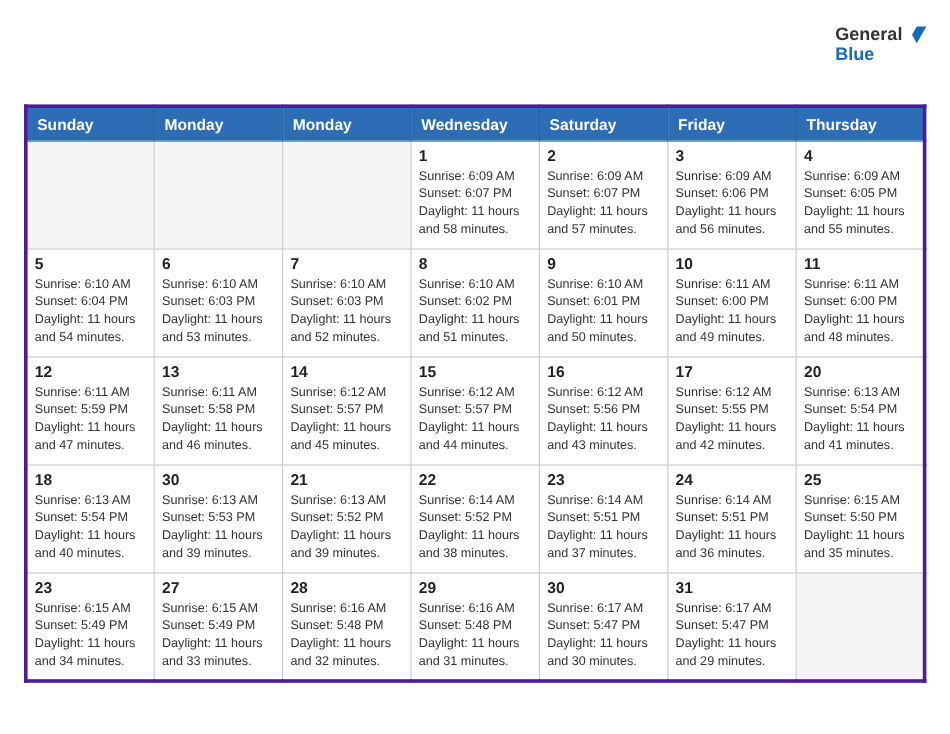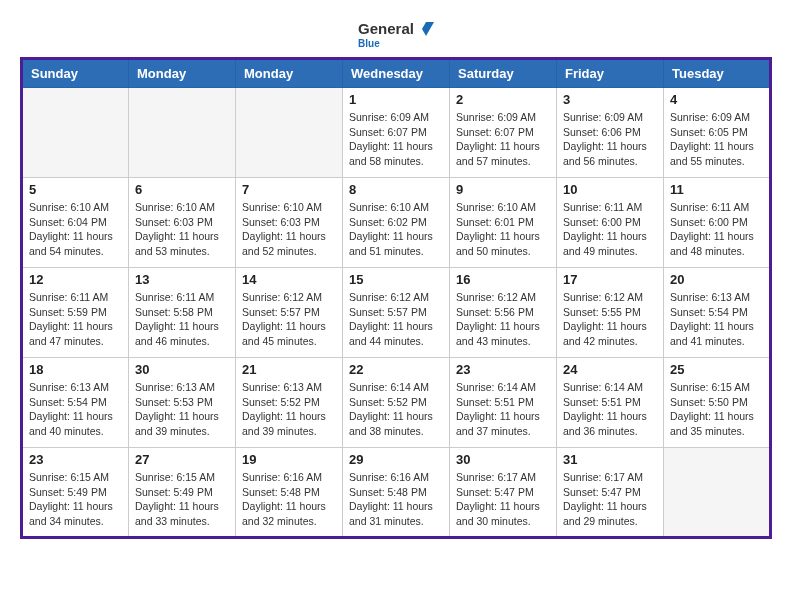--- a/index.html
+++ b/index.html
@@ -5,23 +5,23 @@
     * { box-sizing: border-box; margin: 0; padding: 0; }
     body {
       font-family: Arial, sans-serif;
       background: #fff;
       width: 792px;
       min-height: 612px;
       padding: 20px;
     }
     .header {
       display: flex;
-      justify-content: center;
+      justify-content: flex-end;
       align-items: flex-start;
-      margin-bottom: 8px;
+      margin-bottom: 32px;
     }
     .logo {
       display: flex;
       align-items: center;
       gap: 4px;
     }
     .title-section {
       text-align: right;
     }
     .month-title {
@@ -80,39 +80,39 @@
 
 <div class="header">
   <div class="logo">
     <div style="display:flex;flex-direction:column;line-height:1.1">
       <span style="display:flex;align-items:center;gap:2px">
         <span style="font-size:15px;font-weight:bold;color:#333">General</span>
         <svg width="18" height="18" viewBox="0 0 18 18">
           <polygon points="10,2 18,2 14,9 10,16 6,9" fill="#1a6bb5"></polygon>
         </svg>
       </span>
-      <span style="font-size:10px;font-weight:bold;color:#1a6bb5">Blue</span>
+      <span style="font-size:15px;font-weight:bold;color:#1a6bb5">Blue</span>
     </div>
   </div>
   <div class="title-section">
     <div class="month-title"></div>
     <div class="location-title"></div>
   </div>
 </div>
 
 <table class="calendar">
   <thead>
     <tr>
     <th>Sunday</th>
         <th>Monday</th>
         <th>Monday</th>
         <th>Wednesday</th>
         <th>Saturday</th>
         <th>Friday</th>
-        <th>Tuesday</th>
+        <th>Thursday</th>
       </tr>
   </thead>
   <tbody id="calendar-body">
   <tr class="week-row">
         <td class="empty"></td>
         <td class="empty"></td>
         <td class="empty"></td>
         <td>
           <div class="day-number">1</div>
           <div class="day-info" style="white-space: pre-line;">Sunrise: 6:09 AM
@@ -304,21 +304,21 @@
 and 34 minutes.</div>
         </td>
         <td>
           <div class="day-number">27</div>
           <div class="day-info" style="white-space: pre-line;">Sunrise: 6:15 AM
 Sunset: 5:49 PM
 Daylight: 11 hours
 and 33 minutes.</div>
         </td>
         <td>
-          <div class="day-number">19</div>
+          <div class="day-number">28</div>
           <div class="day-info" style="white-space: pre-line;">Sunrise: 6:16 AM
 Sunset: 5:48 PM
 Daylight: 11 hours
 and 32 minutes.</div>
         </td>
         <td>
           <div class="day-number">29</div>
           <div class="day-info" style="white-space: pre-line;">Sunrise: 6:16 AM
 Sunset: 5:48 PM
 Daylight: 11 hours

